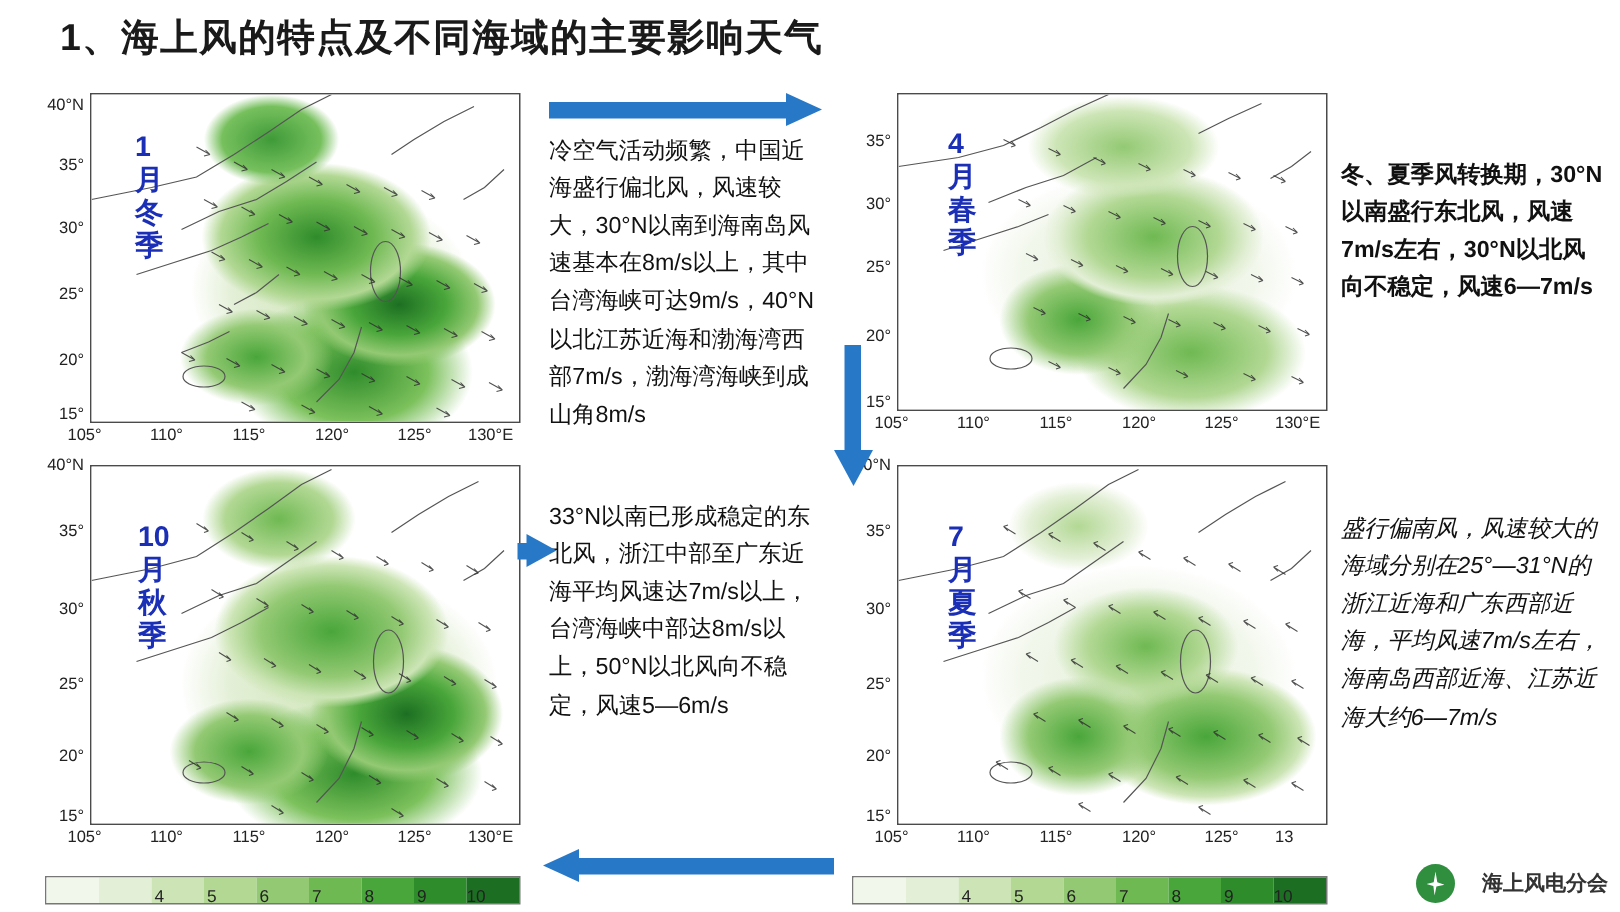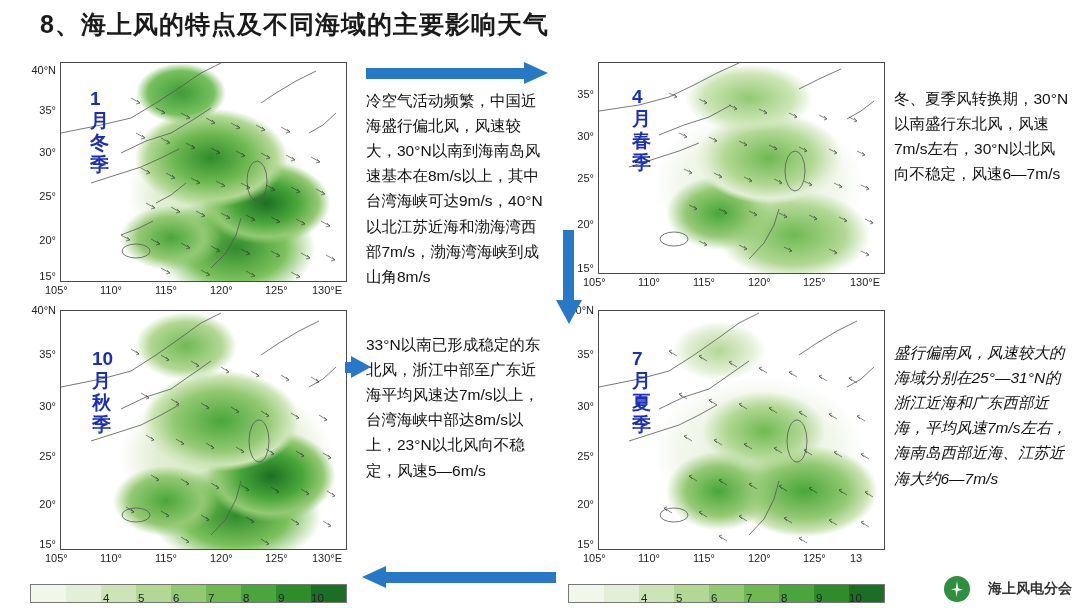--- a/index.html
+++ b/index.html
@@ -87,21 +87,21 @@
   }
   .wm-logo:after{
     content:"";position:absolute;left:7px;top:5px;width:12px;height:16px;
     background:#ffffff;clip-path:polygon(50% 0,60% 45%,100% 55%,55% 62%,45% 100%,38% 60%,0 52%,40% 45%);
   }
   .wm-text{font-size:14px;color:#333;font-weight:bold;}
 </style>
 </head>
 <body>
 
-<div class="title">8、海上风的特点及不同海域的主要影响天气</div>
+<div class="title">1、海上风的特点及不同海域的主要影响天气</div>
 
 <div class="panel">
   <div class="map-frame" style="left:60px;top:62px;width:285px;height:218px;">
     <div class="sea"></div>
     <div class="field" style="
       background:
         radial-gradient(ellipse 60px 40px at 120px 30px, #3f9a38 0%, #77c05e 55%, rgba(255,255,255,0) 75%),
         radial-gradient(ellipse 85px 55px at 150px 95px, #2f8c2b 0%, #6fb952 45%, #b2d894 75%, rgba(255,255,255,0) 90%),
         radial-gradient(ellipse 70px 45px at 205px 140px, #1c6f22 0%, #49a63a 45%, #93c973 75%, rgba(255,255,255,0) 92%),
         radial-gradient(ellipse 60px 38px at 110px 175px, #49a63a 0%, #93c973 55%, rgba(255,255,255,0) 85%),
@@ -418,23 +418,23 @@
   <div class="axis-label" style="left:583px;top:552px;">105°</div>
   <div class="axis-label" style="left:638px;top:552px;">110°</div>
   <div class="axis-label" style="left:693px;top:552px;">115°</div>
   <div class="axis-label" style="left:748px;top:552px;">120°</div>
   <div class="axis-label" style="left:803px;top:552px;">125°</div>
   <div class="axis-label" style="left:850px;top:552px;">13</div>
 </div>
 
 <div class="textblock" style="left:366px;top:88px;width:180px;">冷空气活动频繁，中国近海盛行偏北风，风速较大，30°N以南到海南岛风速基本在8m/s以上，其中台湾海峡可达9m/s，40°N以北江苏近海和渤海湾西部7m/s，渤海湾海峡到成山角8m/s</div>
 
-<div class="textblock" style="left:894px;top:86px;width:176px;">冬、夏季风转换期，30°N以南盛行东北风，风速7m/s左右，30°N以北风向不稳定，风速6—7m/s</div>
-
-<div class="textblock" style="left:366px;top:332px;width:180px;">33°N以南已形成稳定的东北风，浙江中部至广东近海平均风速达7m/s以上，台湾海峡中部达8m/s以上，23°N以北风向不稳定，风速5—6m/s</div>
+<div class="textblock" style="left:894px;top:104px;width:176px;font-weight:bold;">冬、夏季风转换期，30°N以南盛行东北风，风速7m/s左右，30°N以北风向不稳定，风速6—7m/s</div>
+
+<div class="textblock" style="left:366px;top:332px;width:180px;">33°N以南已形成稳定的东北风，浙江中部至广东近海平均风速达7m/s以上，台湾海峡中部达8m/s以上，50°N以北风向不稳定，风速5—6m/s</div>
 
 <div class="textblock" style="left:894px;top:340px;width:176px;font-style:italic;">盛行偏南风，风速较大的海域分别在25°—31°N的浙江近海和广东西部近海，平均风速7m/s左右，海南岛西部近海、江苏近海大约6—7m/s</div>
 
 <div class="arrow" style="left:366px;top:62px;width:190px;height:22px;">
   <div class="bar" style="left:0;top:6px;width:160px;height:11px;"></div>
   <div class="head" style="left:158px;top:0;border-top:11px solid transparent;border-bottom:11px solid transparent;border-left:24px solid #2878c8;"></div>
 </div>
 
 <div class="arrow" style="left:556px;top:230px;width:26px;height:100px;">
   <div class="bar" style="left:7px;top:0;width:11px;height:72px;"></div>

